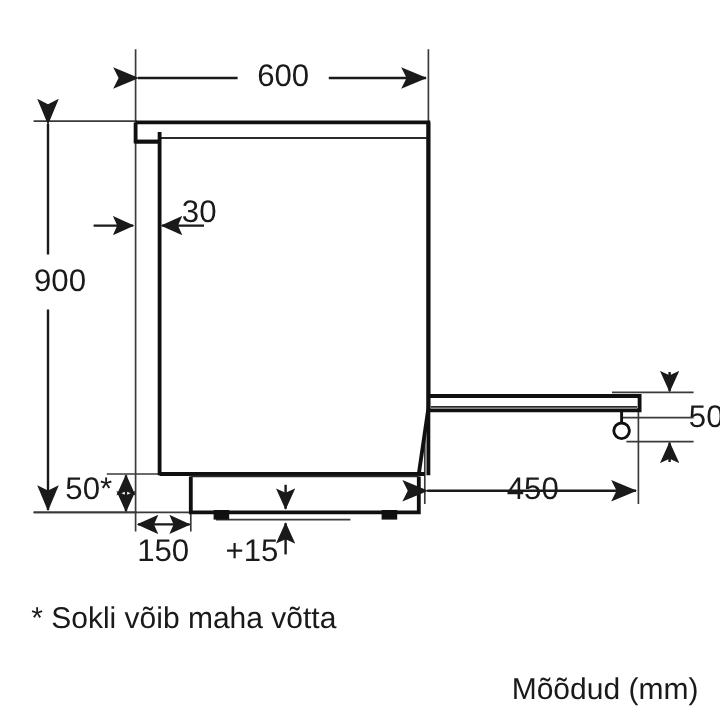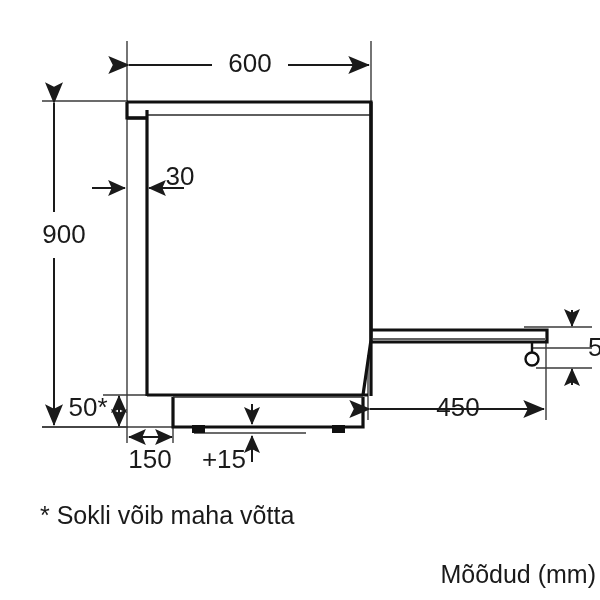--- a/index.html
+++ b/index.html
@@ -10,21 +10,21 @@
   body {
     width: 600px;
     height: 600px;
     font-family: "Liberation Sans", sans-serif;
     color: #1a1a1a;
     overflow: hidden;
     position: relative;
   }
   #drawing-root {
     position: absolute;
-    top: 0; left: 16px;
+    top: 0; left: 2px;
     width: 544px;
     height: 600px;
   }
   svg.tech-drawing {
     display: block;
     width: 600px;
     height: 600px;
   }
   .dim-text {
     font-family: "Liberation Sans", sans-serif;

